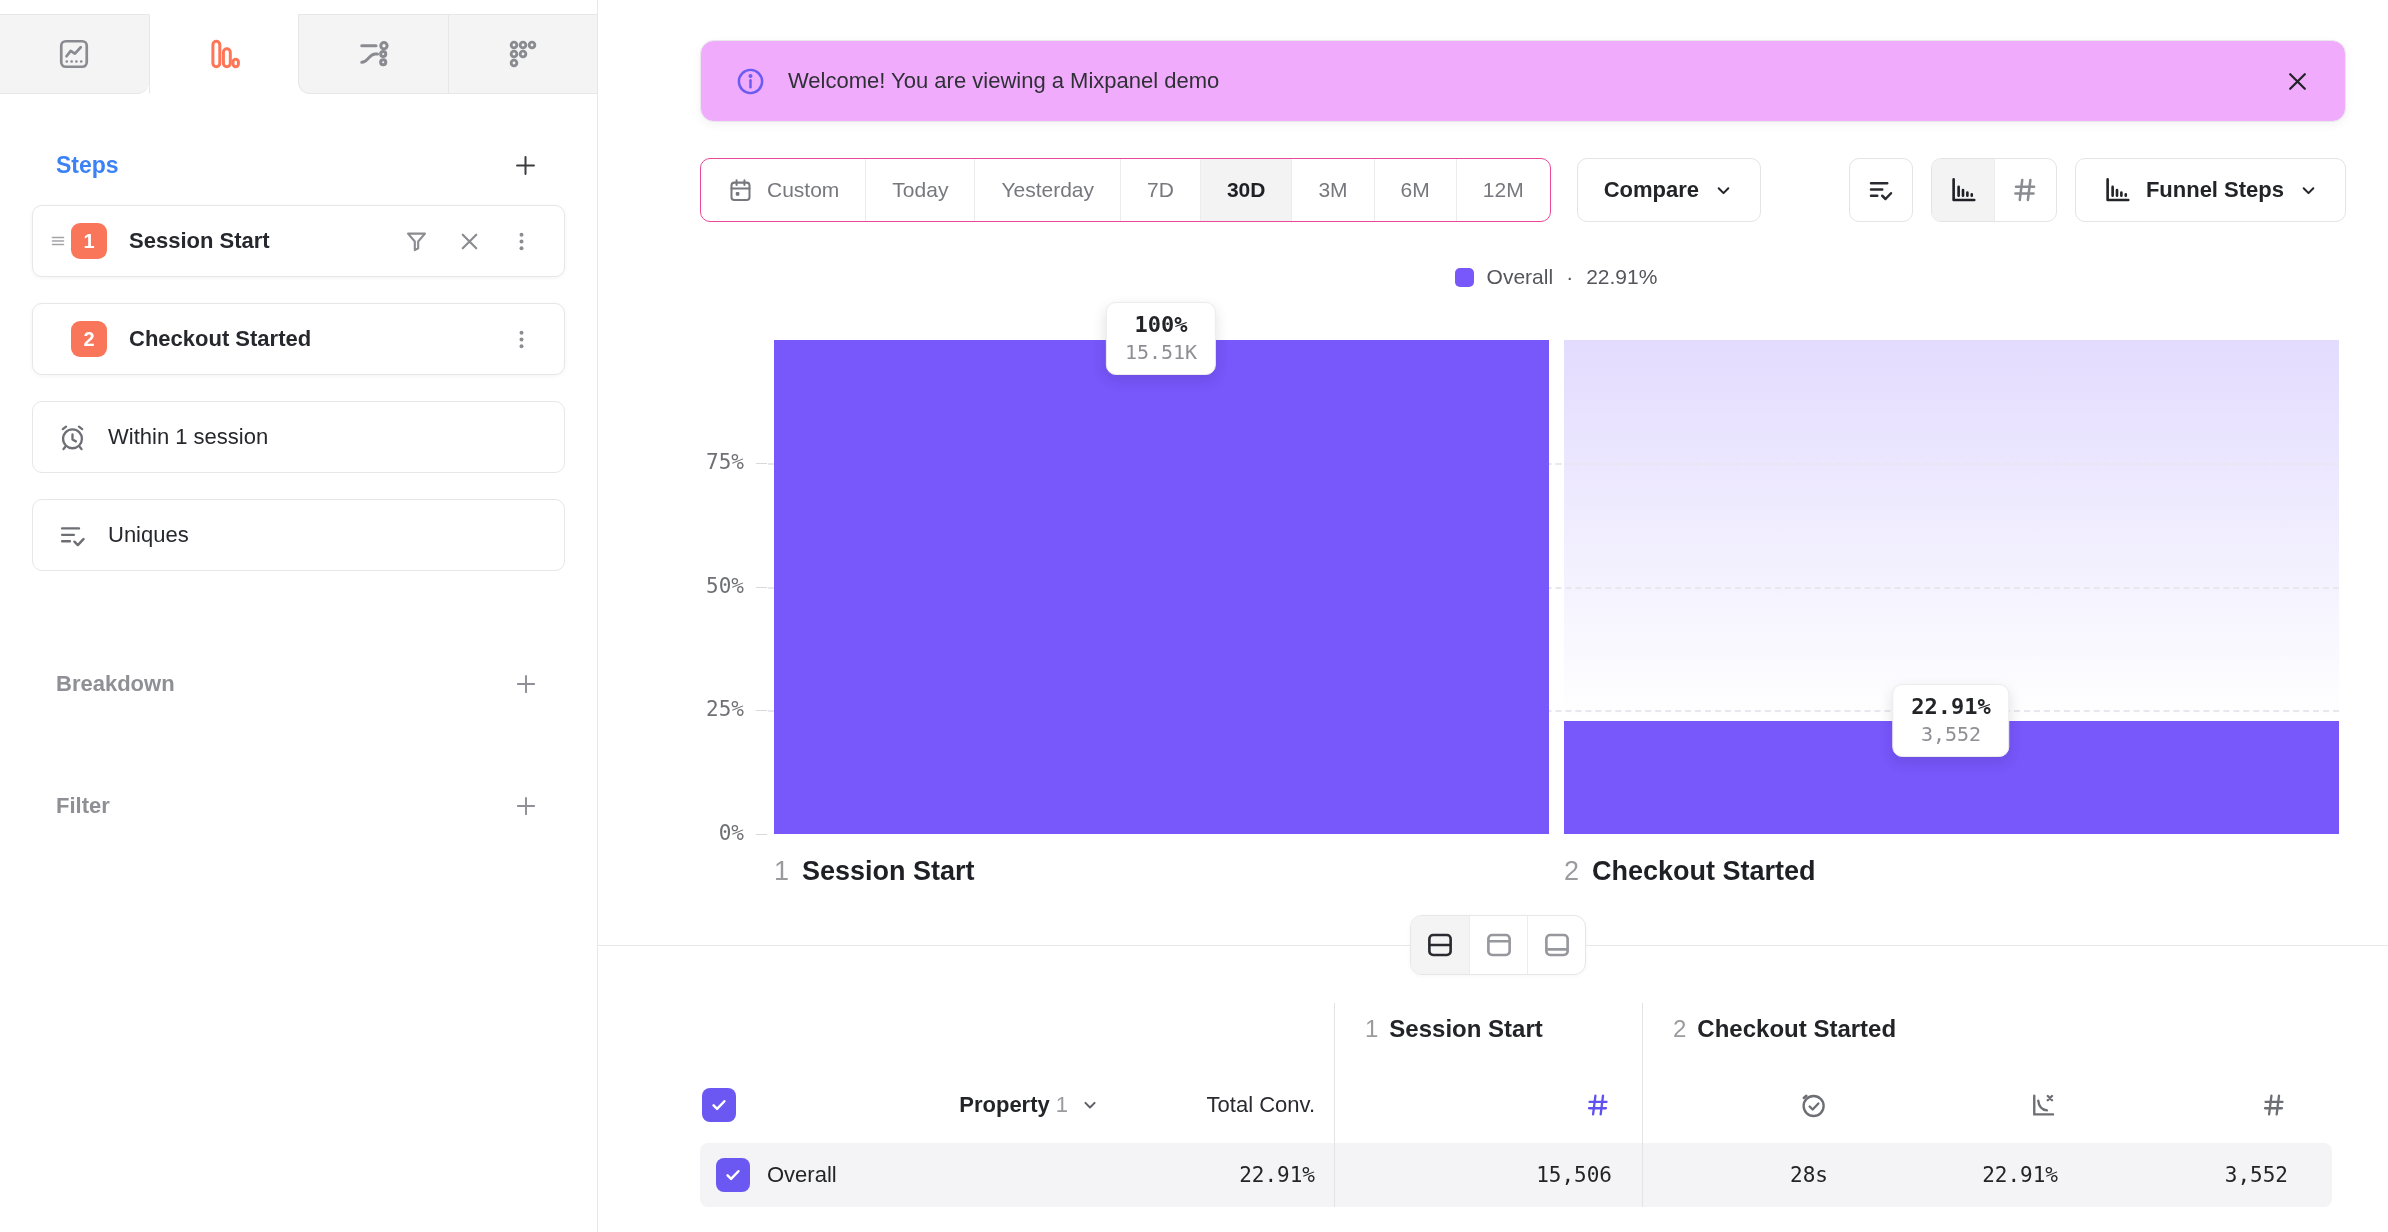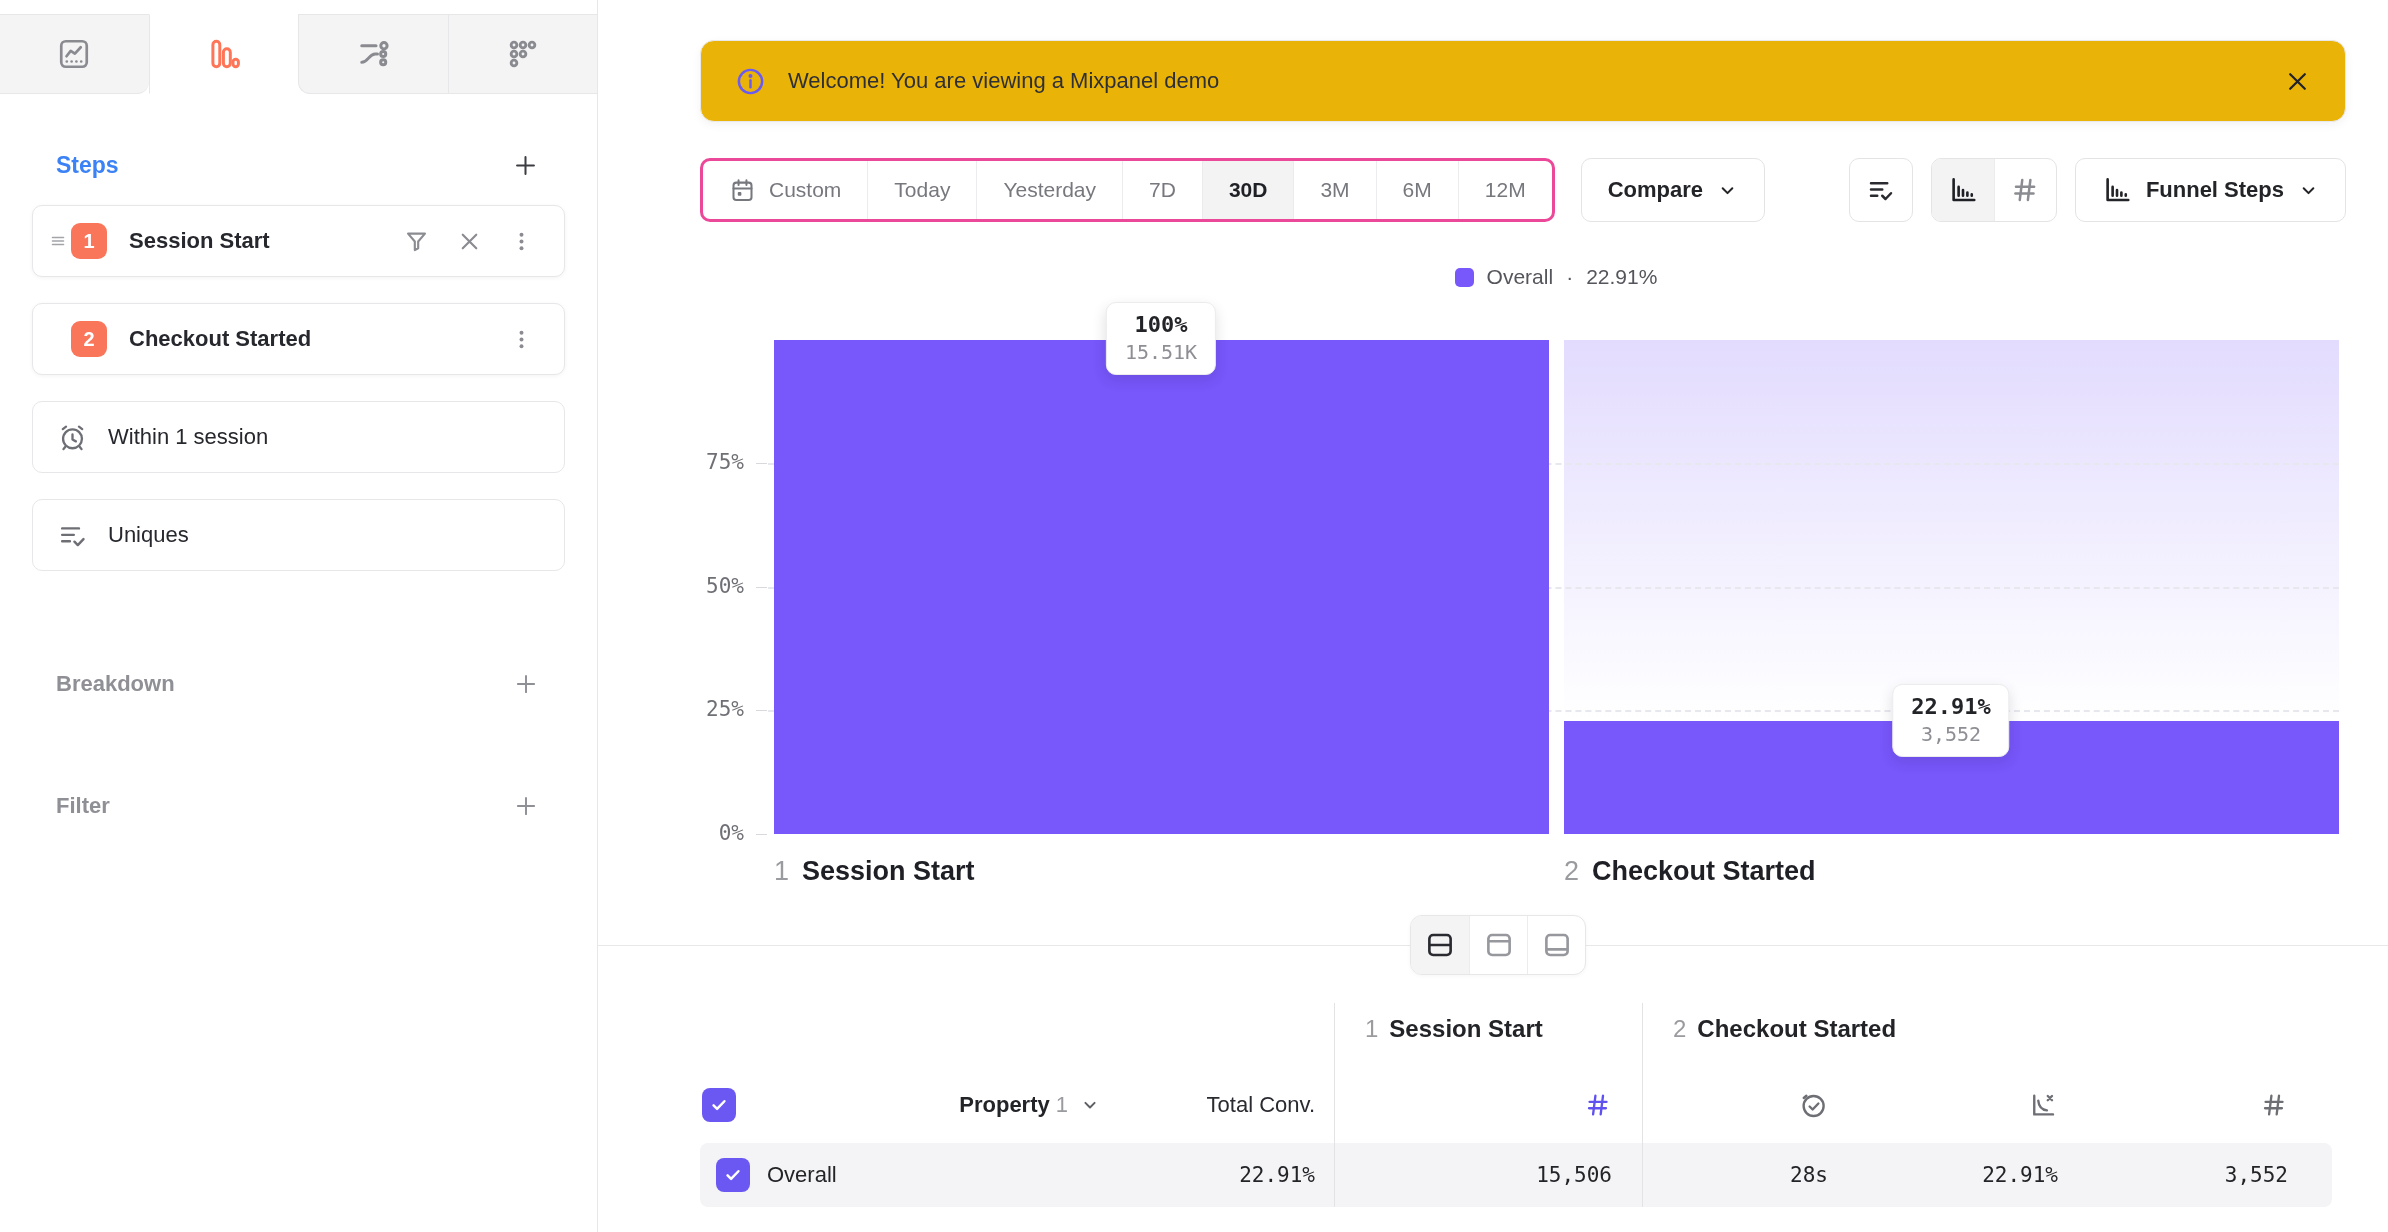--- a/index.html
+++ b/index.html
@@ -32,27 +32,27 @@
   .handle-slot{width:26px;display:flex;justify-content:center;color:#a3a4a9;}
   .step-badge{width:36px;height:36px;border-radius:9px;background:var(--orange);color:#fff;font-size:20px;font-weight:700;
         display:flex;align-items:center;justify-content:center;flex:0 0 auto;}
   .step-label{margin-left:22px;font-size:22px;font-weight:700;color:#27282d;}
   .step-actions{margin-left:auto;display:flex;align-items:center;gap:26px;color:var(--text-gray);}
   .crit-card{padding:0 24px;gap:20px;font-size:22px;font-weight:500;color:#27282d;box-shadow:none;}
   .crit-icon{color:#6e6f75;}
 
   
   .main{position:absolute;left:598px;top:0;width:1790px;height:1232px;}
-  .banner{margin:40px 42px 0 102px;height:82px;border:1px solid #e9e9ec;border-radius:14px;background:#eab308;
+  .banner{margin:40px 42px 0 102px;height:82px;border:1px solid #e9e9ec;border-radius:14px;background:#f0abfc;
           box-shadow:0 3px 10px rgba(20,20,30,.05);display:flex;align-items:center;gap:22px;padding:0 34px;}
   .banner-msg{font-size:22px;color:#2f3035;}
   .banner-close{margin-left:auto;color:#222328;}
 
   .controls{display:flex;align-items:center;margin:36px 42px 0 102px;height:64px;}
-  .date-control{display:flex;align-items:stretch;height:64px;border:3px solid #ec4899;border-radius:10px;overflow:hidden;background:#fff;}
+  .date-control{display:flex;align-items:stretch;height:64px;border:1px solid #ec4899;border-radius:10px;overflow:hidden;background:#fff;}
   .date-item{display:flex;align-items:center;gap:13px;padding:0 26px;font-size:21px;color:#77787e;white-space:nowrap;}
   .date-item + .date-item{border-left:1px solid var(--border-light);}
   .date-item.selected{background:var(--seg-bg);color:#1f2025;font-weight:700;}
   .btn{display:flex;align-items:center;gap:14px;height:64px;border:1px solid #e4e4e7;border-radius:10px;background:#fff;
        padding:0 26px;font-size:22px;font-weight:700;color:#232428;}
   .compare-btn{margin-left:26px;}
   .right-controls{margin-left:auto;display:flex;align-items:center;gap:18px;}
   .icon-btn{width:64px;height:64px;border:1px solid #e4e4e7;border-radius:10px;background:#fff;display:flex;align-items:center;justify-content:center;color:#2a2b30;}
   .pair-control{display:flex;height:64px;border:1px solid #e4e4e7;border-radius:10px;overflow:hidden;background:#fff;}
   .pair-cell{width:62px;display:flex;align-items:center;justify-content:center;color:#8b8c91;}

